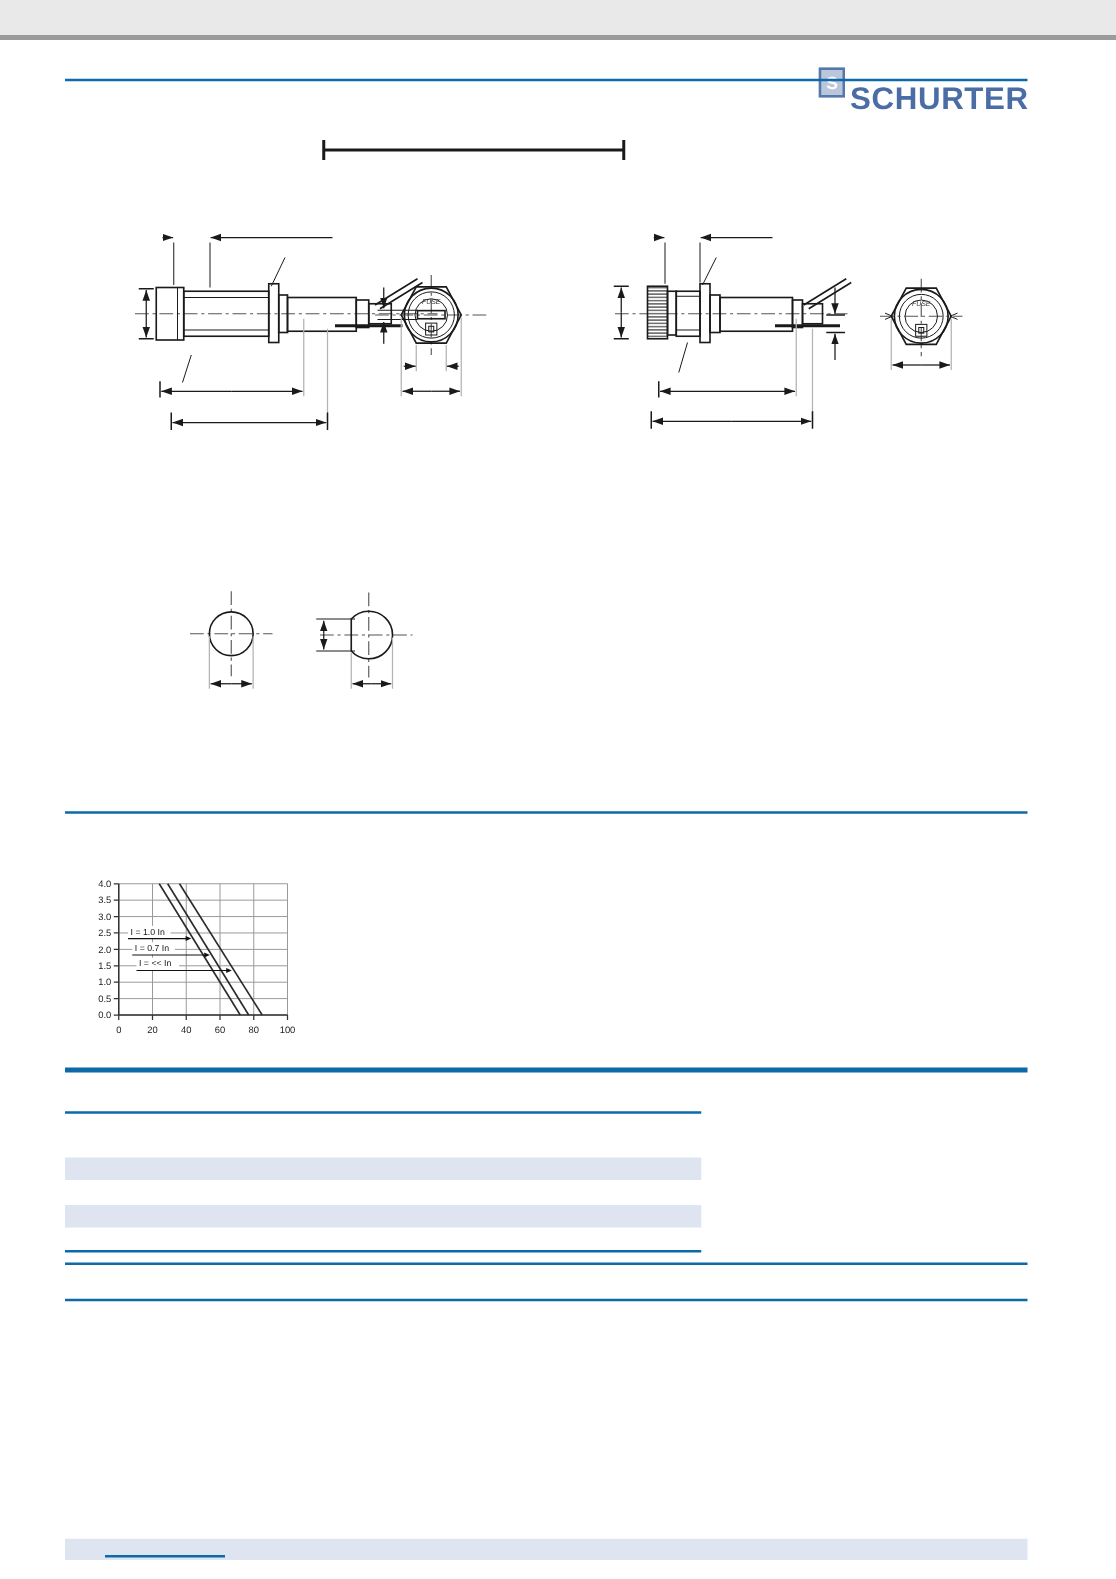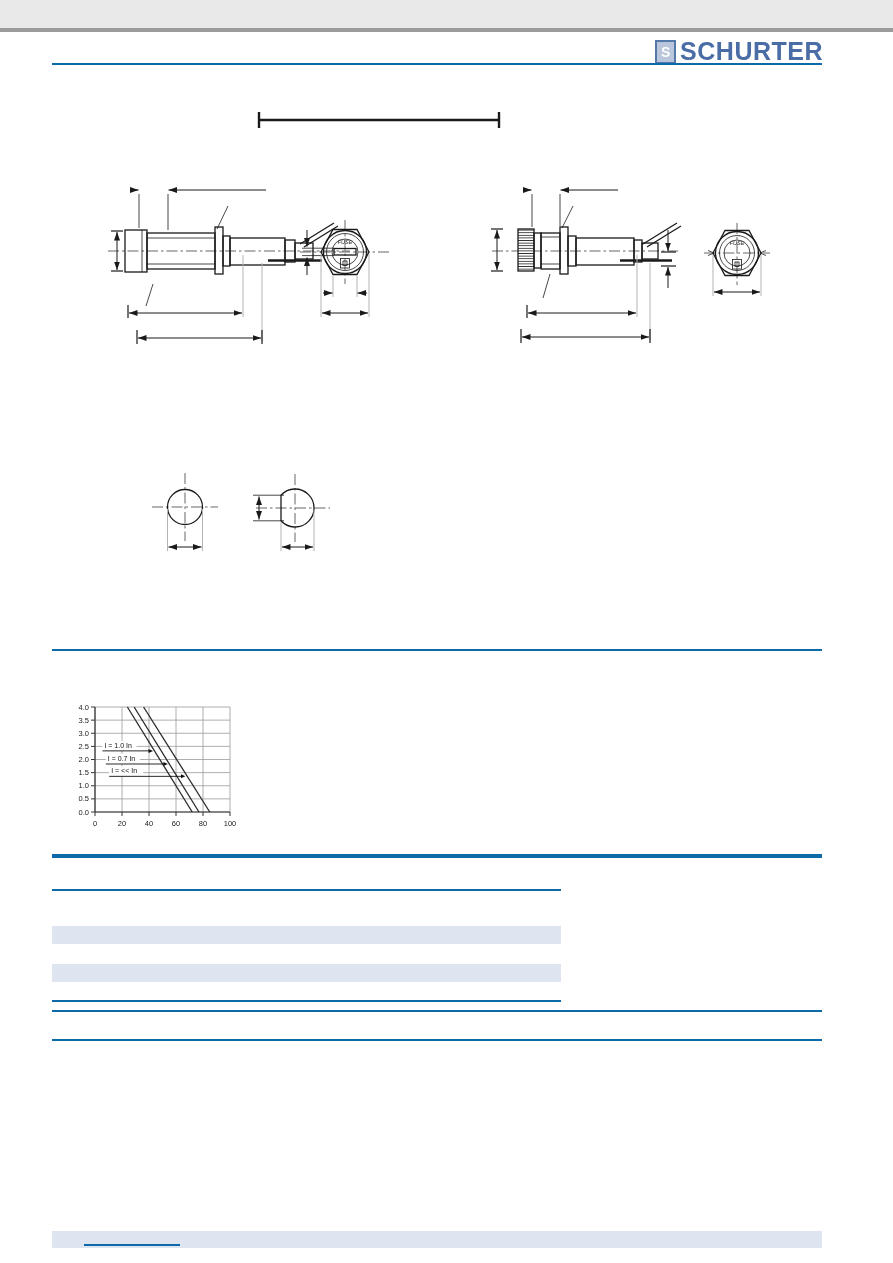--- a/index.html
+++ b/index.html
@@ -3,21 +3,21 @@
 <meta charset="utf-8">
 <style>
   html,body{margin:0;padding:0;background:#fff;font-family:"Liberation Sans",sans-serif;}
   #page{position:relative;width:893px;height:1263px;background:#ffffff;overflow:hidden;}
 
   .banner{position:absolute;left:0;top:0;width:893px;height:28px;background:#e9e9e9;border-bottom:4px solid #9b9b9b;}
 
   .logo{position:absolute;top:37px;right:70px;display:flex;align-items:center;gap:4px;}
   .logo-icon{width:17px;height:20px;background:#b9c6dc;border:2px solid #5578aa;color:#fff;
              font-weight:bold;font-size:14px;line-height:20px;text-align:center;}
-  .logo-text{font-size:25px;font-weight:bold;color:#4a6da6;letter-spacing:.5px;}
+  .logo-text{font-size:25px;font-weight:bold;color:#4a6da6;letter-spacing:.5px;margin-top:28px;}
 
   .hrule{position:absolute;background:#0e69a8;}
   .band{position:absolute;background:#dfe4f1;}
 
   svg{position:absolute;}
   .ln{stroke:#1a1a1a;stroke-width:1.3;fill:none;}
   .thin{stroke:#1a1a1a;stroke-width:0.8;fill:none;}
   .hv{stroke:#1a1a1a;stroke-width:2.4;fill:none;}
   .cl{stroke:#555;stroke-width:0.9;fill:none;stroke-dasharray:11 3 2.5 3;}
   .ext{stroke:#b3b3b3;stroke-width:1;fill:none;}

